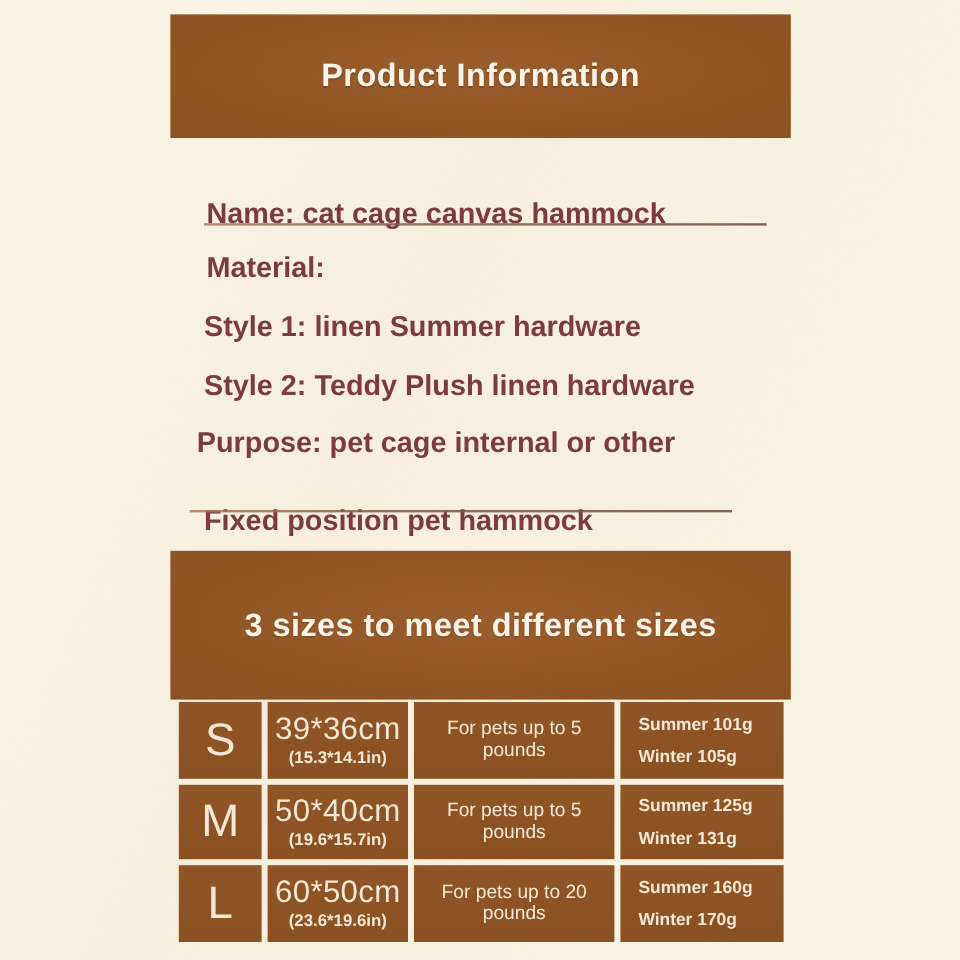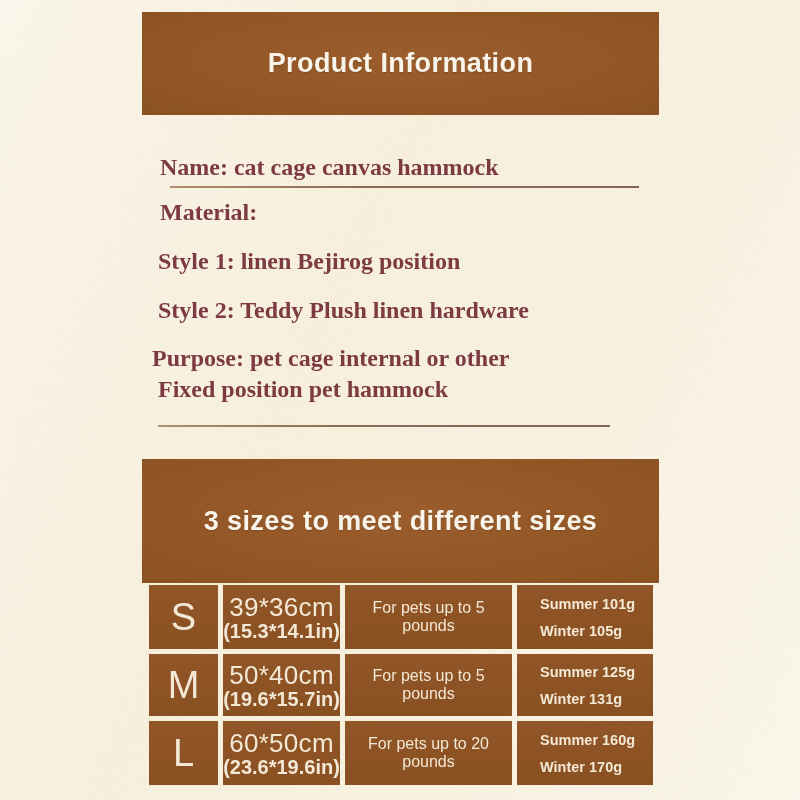--- a/index.html
+++ b/index.html
@@ -42,34 +42,33 @@
     position: relative;
     margin: 8px;
     font-size: 27px;
     font-weight: 700;
     letter-spacing: 0.4px;
     color: #fcf8ee;
     text-shadow: 0 1px 1px rgba(60,30,10,0.25);
   }
   .detail-line {
     position: absolute;
-    margin: 0;
+    margin: 12px;
     font-size: 24px;
     font-weight: 700;
     line-height: 30px;
     color: #7d3a42;
     white-space: nowrap;
-    font-family: Liberation Serif, serif;
   }
   .dl-0 { left: 160px; top: 152px; }
   .dl-1 { left: 160px; top: 197px; }
   .dl-2 { left: 158px; top: 246px; }
   .dl-3 { left: 158px; top: 295px; }
   .dl-4 { left: 152px; top: 343px; }
-  .dl-5 { left: 158px; top: 374px; }
+  .dl-5 { left: 158px; top: 408px; }
   .rule {
     position: absolute;
     height: 2px;
     background: linear-gradient(90deg, #a97d5a 0%, #7d5a43 35%, #6f4d39 100%);
     opacity: 0.85;
   }
   .rule-1 { left: 170px; top: 186px; width: 469px; }
   .rule-2 { left: 158px; top: 425px; width: 452px; }
   .size-table {
     position: absolute;
@@ -98,35 +97,35 @@
   .c-dims {
     flex-direction: column;
   }
   .dims-cm {
     font-size: 26px;
     font-weight: 400;
     line-height: 27px;
     letter-spacing: 0.3px;
   }
   .dims-in {
-    font-size: 20px;
+    font-size: 14px;
     font-weight: 700;
     line-height: 20px;
   }
   .c-cap {
     font-size: 16px;
     font-weight: 400;
     text-align: center;
   }
   .c-weight {
     flex-direction: column;
     align-items: flex-start;
     justify-content: center;
     gap: 11px;
-    padding-left: 23px;
+    padding-left: 15px;
     font-size: 14.5px;
     font-weight: 700;
   }
 </style>
 </head>
 <body>
 
 <svg width="0" height="0" style="position:absolute" aria-hidden="true">
   <defs>
     <filter id="grain" x="0%" y="0%" width="100%" height="100%">
@@ -141,21 +140,21 @@
   <div class="banner banner-top">
     <svg class="grain-overlay" aria-hidden="true">
         <rect width="100%" height="100%" filter="url(#grain)" opacity="0.30"></rect>
       </svg>
     <h1 class="banner-title">Product Information</h1>
   </div>
 
   <p class="detail-line dl-0">Name: cat cage canvas hammock</p>
   <div class="rule rule-1"></div>
   <p class="detail-line dl-1">Material:</p>
-  <p class="detail-line dl-2">Style 1: linen Bejirog position</p>
+  <p class="detail-line dl-2">Style 1: linen Summer hardware</p>
   <p class="detail-line dl-3">Style 2: Teddy Plush linen hardware</p>
   <p class="detail-line dl-4">Purpose: pet cage internal or other</p>
   <p class="detail-line dl-5">Fixed position pet hammock</p>
   <div class="rule rule-2"></div>
 
   <div class="banner banner-sizes">
     <svg class="grain-overlay" aria-hidden="true">
         <rect width="100%" height="100%" filter="url(#grain)" opacity="0.30"></rect>
       </svg>
     <h2 class="banner-title">3 sizes to meet different sizes</h2>

